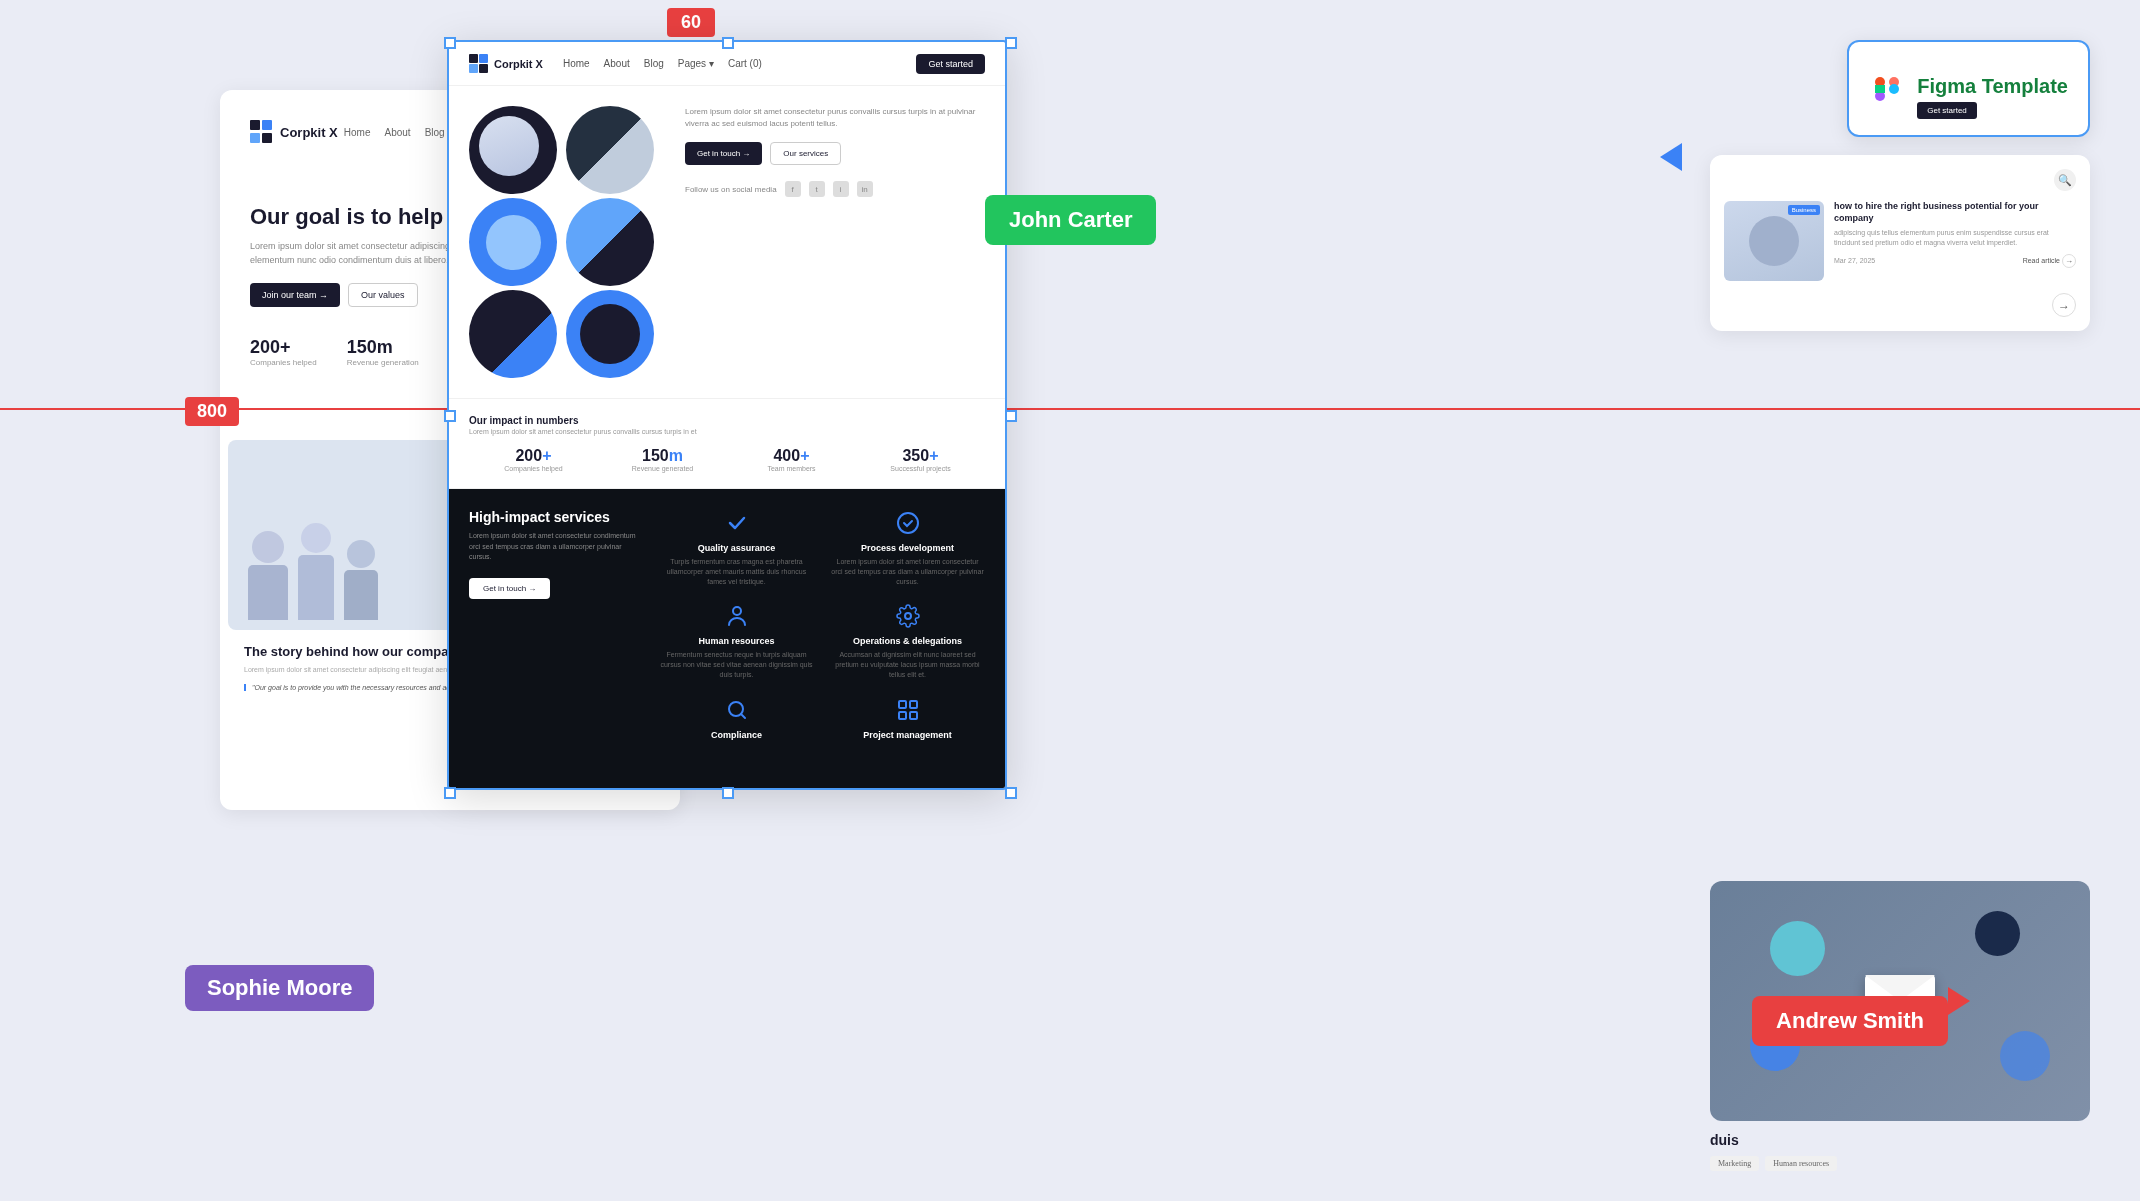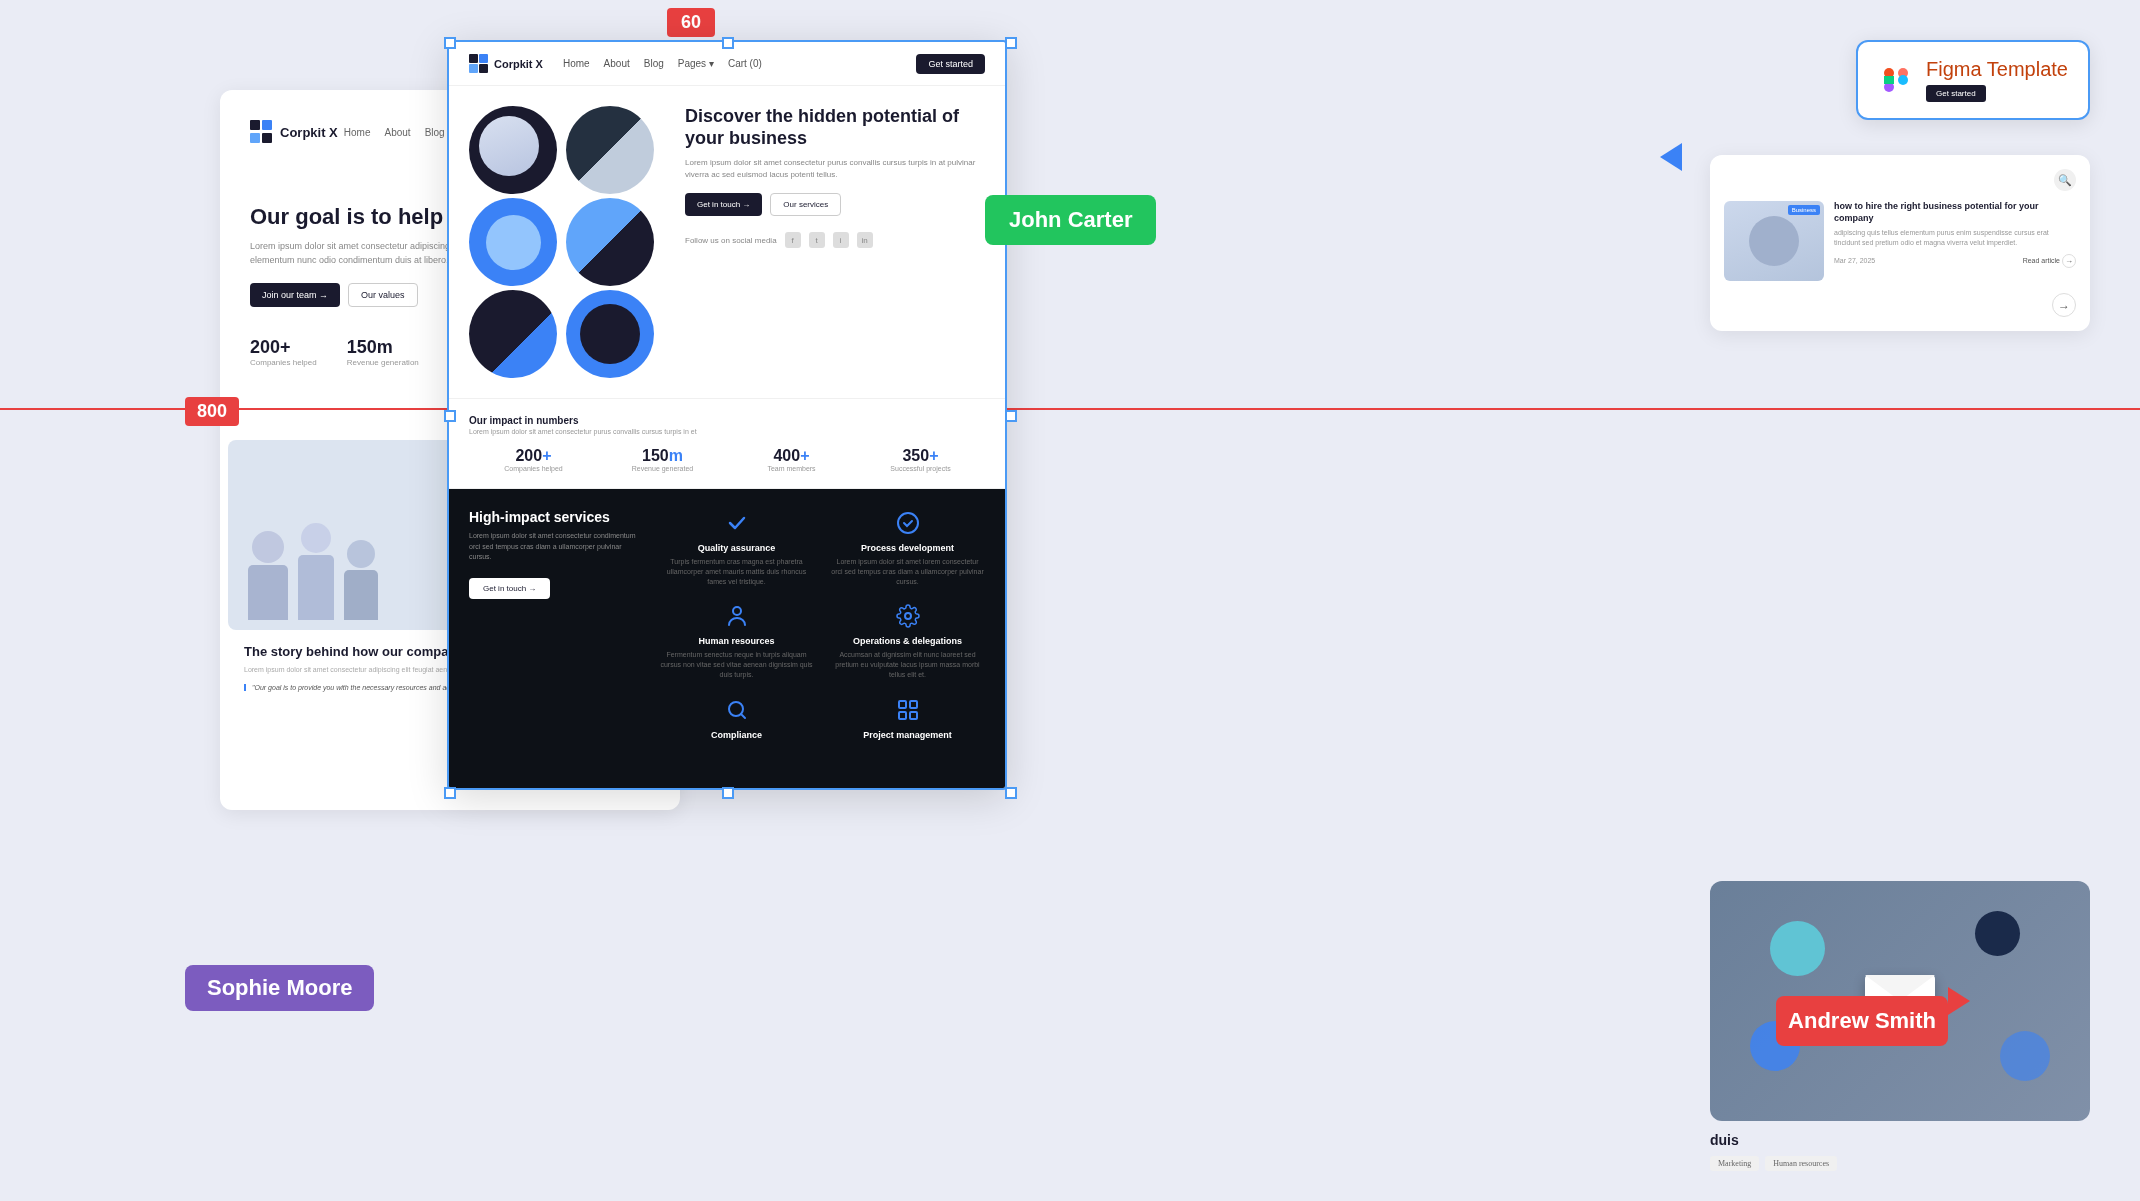--- a/index.html
+++ b/index.html
@@ -415,22 +415,23 @@
     }
     .figma-logo {
       width: 36px;
       height: 36px;
       display: flex;
       align-items: center;
       justify-content: center;
     }
     .figma-title {
       font-size: 20px;
-      font-weight: 400;
-      color: #c2410c;
+      font-weight: 700;
+      color: #15803d;
+      margin-top: 17px;
     }
     .figma-get-started {
       background: #1a1a2e;
       color: white;
       font-size: 8px;
       padding: 4px 10px;
       border-radius: 3px;
       margin-top: 4px;
       display: inline-block;
     }
@@ -621,21 +622,20 @@
         <div style="width:88px;height:88px;border-radius:50%;background:#1a1a2e;overflow:hidden;">
           <div style="width:100%;height:100%;background:linear-gradient(135deg,#1a1a2e 60%,#3b82f6 60%);"></div>
         </div>
         <div style="width:88px;height:88px;border-radius:50%;background:#3b82f6;display:flex;align-items:center;justify-content:center;">
           <div style="width:60px;height:60px;border-radius:50%;background:#1a1a2e;"></div>
         </div>
       </div>
     </div>
 
     <div class="hero-content">
-      <h1>Discover the hidden potential of your business</h1>
       <p>Lorem ipsum dolor sit amet consectetur purus convallis cursus turpis in at pulvinar viverra ac sed euismod lacus potenti tellus.</p>
       <div class="hero-btns">
         <button class="btn-dark">
           <span>Get in touch →</span>
         </button>
         <button class="btn-outline">
           <span>Our services</span>
         </button>
       </div>
       <div class="social-row">
@@ -822,21 +822,21 @@
 
     <div style="position:absolute;left:60px;top:40px;width:55px;height:55px;border-radius:50%;background:#60c4d4;"></div>
     <div style="position:absolute;left:40px;bottom:50px;width:50px;height:50px;border-radius:50%;background:#3b82f6;opacity:0.8;"></div>
     <div style="position:absolute;right:70px;top:30px;width:45px;height:45px;border-radius:50%;background:#1a2a4a;"></div>
     <div style="position:absolute;right:40px;bottom:40px;width:50px;height:50px;border-radius:50%;background:#3b82f6;opacity:0.6;"></div>
 
     <div style="position:absolute;right:120px;top:50%;transform:translateY(-50%);width:0;height:0;border-top:14px solid transparent;border-bottom:14px solid transparent;border-left:22px solid #e84040;"></div>
   </div>
 </div>
 
-<div style="position:absolute;bottom:155px;right:192px;background:#e84040;color:white;font-size:22px;font-weight:bold;padding:12px 12px;border-radius:8px;z-index:30;">
+<div style="position:absolute;bottom:155px;right:192px;background:#e84040;color:white;font-size:22px;font-weight:bold;padding:12px 24px;border-radius:8px;z-index:30;">
   <span>Andrew Smith</span>
 </div>
 
 <div style="position:absolute;bottom:30px;right:50px;width:380px;">
   <div style="font-size:14px;font-weight:800;color:#1a1a2e;margin-bottom:8px;">
     <span>duis</span>
   </div>
   <div style="display:flex;gap:6px;font-family:Liberation Serif, serif;">
     <div style="font-size:8px;color:#666;background:#f0f0f0;padding:3px 8px;border-radius:3px;">Marketing</div>
     <div style="font-size:8px;color:#666;background:#f0f0f0;padding:3px 8px;border-radius:3px;">Human resources</div>

